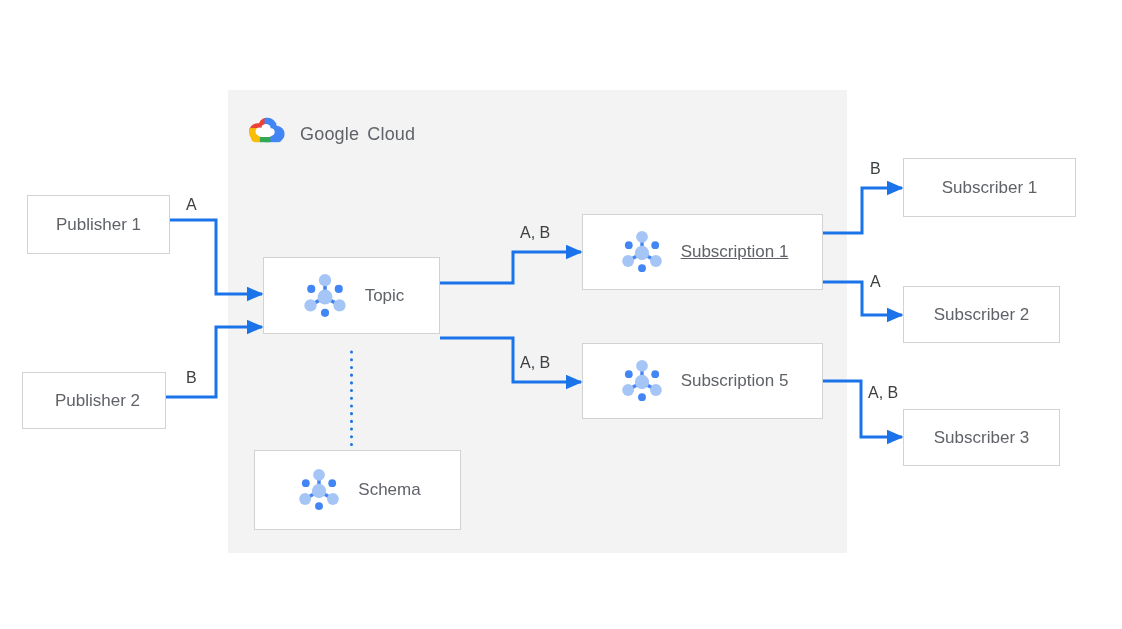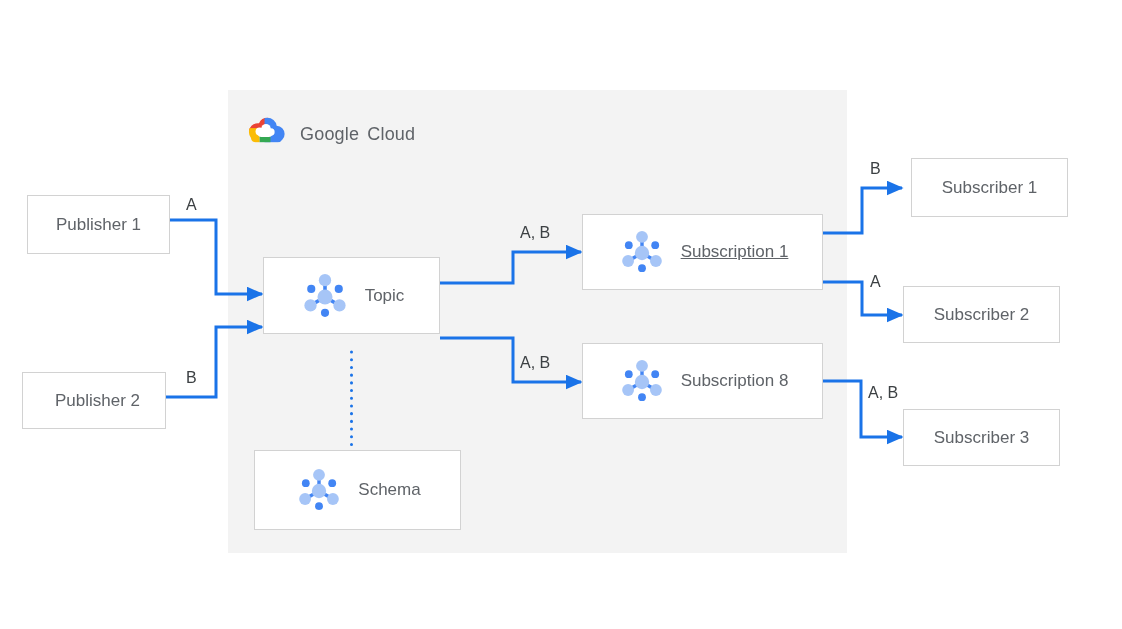--- a/index.html
+++ b/index.html
@@ -66,21 +66,21 @@
     font-size: 17px;
   }
   .node .pubsub { flex: 0 0 auto; display: block; }
 
   .n-publisher1   { left: 27px;  top: 195px; width: 143px; height: 59px; }
   .n-publisher2   { left: 22px;  top: 372px; width: 144px; height: 57px; padding-left: 7px; }
   .n-topic        { left: 263px; top: 257px; width: 177px; height: 77px; }
   .n-schema       { left: 254px; top: 450px; width: 207px; height: 80px; }
   .n-subscription1{ left: 582px; top: 214px; width: 241px; height: 76px; text-decoration: underline; }
   .n-subscription2{ left: 582px; top: 343px; width: 241px; height: 76px; }
-  .n-subscriber1  { left: 903px; top: 158px; width: 157px; height: 59px; margin-left: 8px; }
+  .n-subscriber1  { left: 903px; top: 158px; width: 173px; height: 59px; }
   .n-subscriber2  { left: 903px; top: 286px; width: 157px; height: 57px; }
   .n-subscriber3  { left: 903px; top: 409px; width: 157px; height: 57px; }
 
   .elabel {
     position: absolute;
     font-size: 16px;
     color: #3c4043;
     white-space: nowrap;
   }
   .el-0 { left: 186px; top: 196px; }
@@ -190,21 +190,21 @@
     <svg class="pubsub" width="50" height="48" viewBox="0 0 48 48">
       <use href="#pubsubIcon"></use>
     </svg>
     <span>Subscription 1</span>
   </div>
 
   <div class="node n-subscription2">
     <svg class="pubsub" width="50" height="48" viewBox="0 0 48 48">
       <use href="#pubsubIcon"></use>
     </svg>
-    <span>Subscription 8</span>
+    <span>Subscription 5</span>
   </div>
 
   <div class="node n-subscriber1">
     <span>Subscriber 1</span>
   </div>
 
   <div class="node n-subscriber2">
     <span>Subscriber 2</span>
   </div>
 

